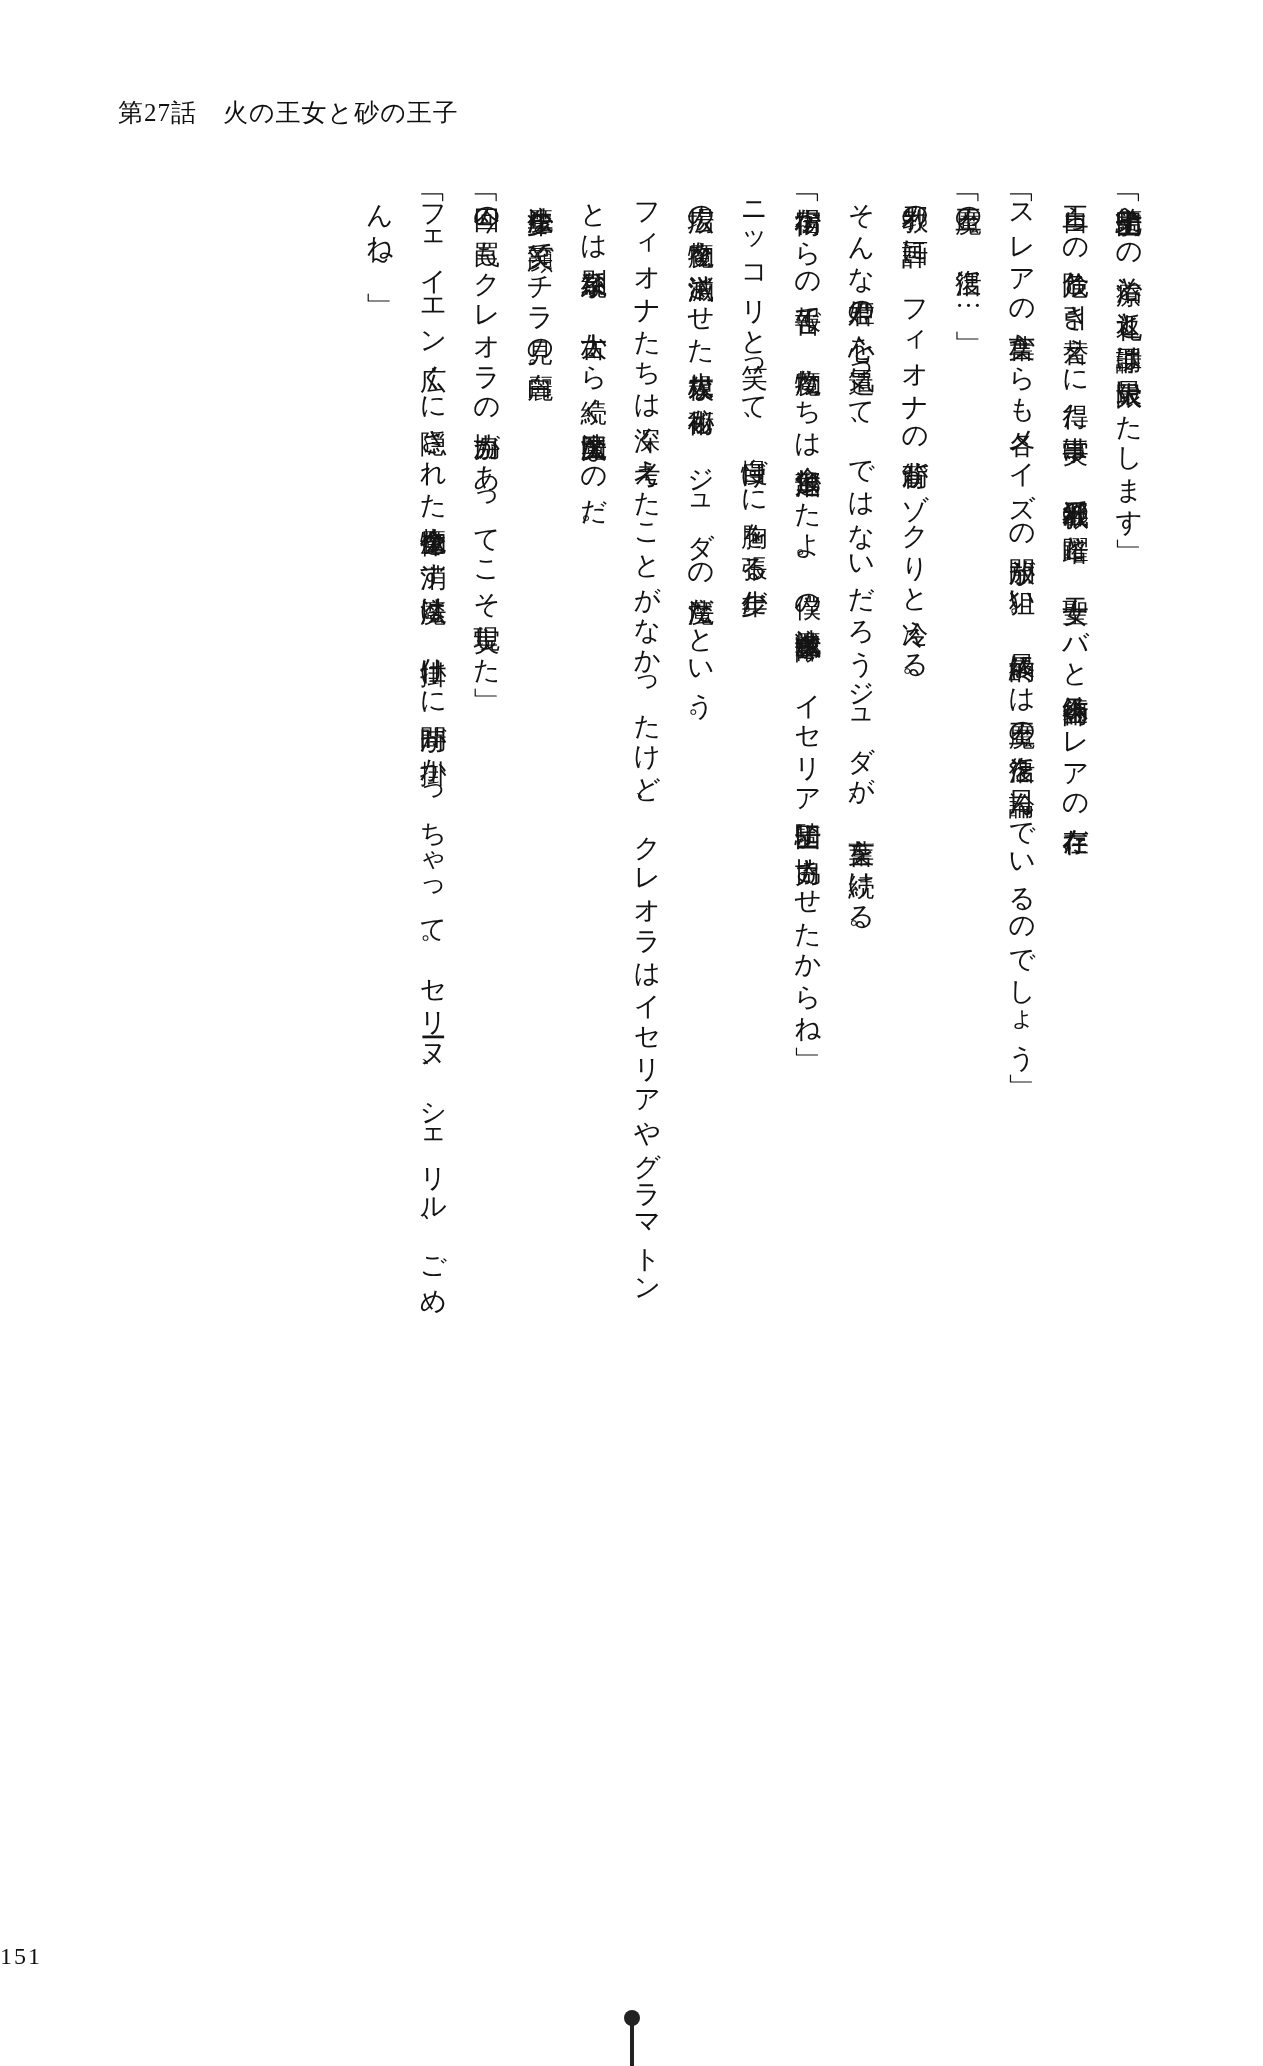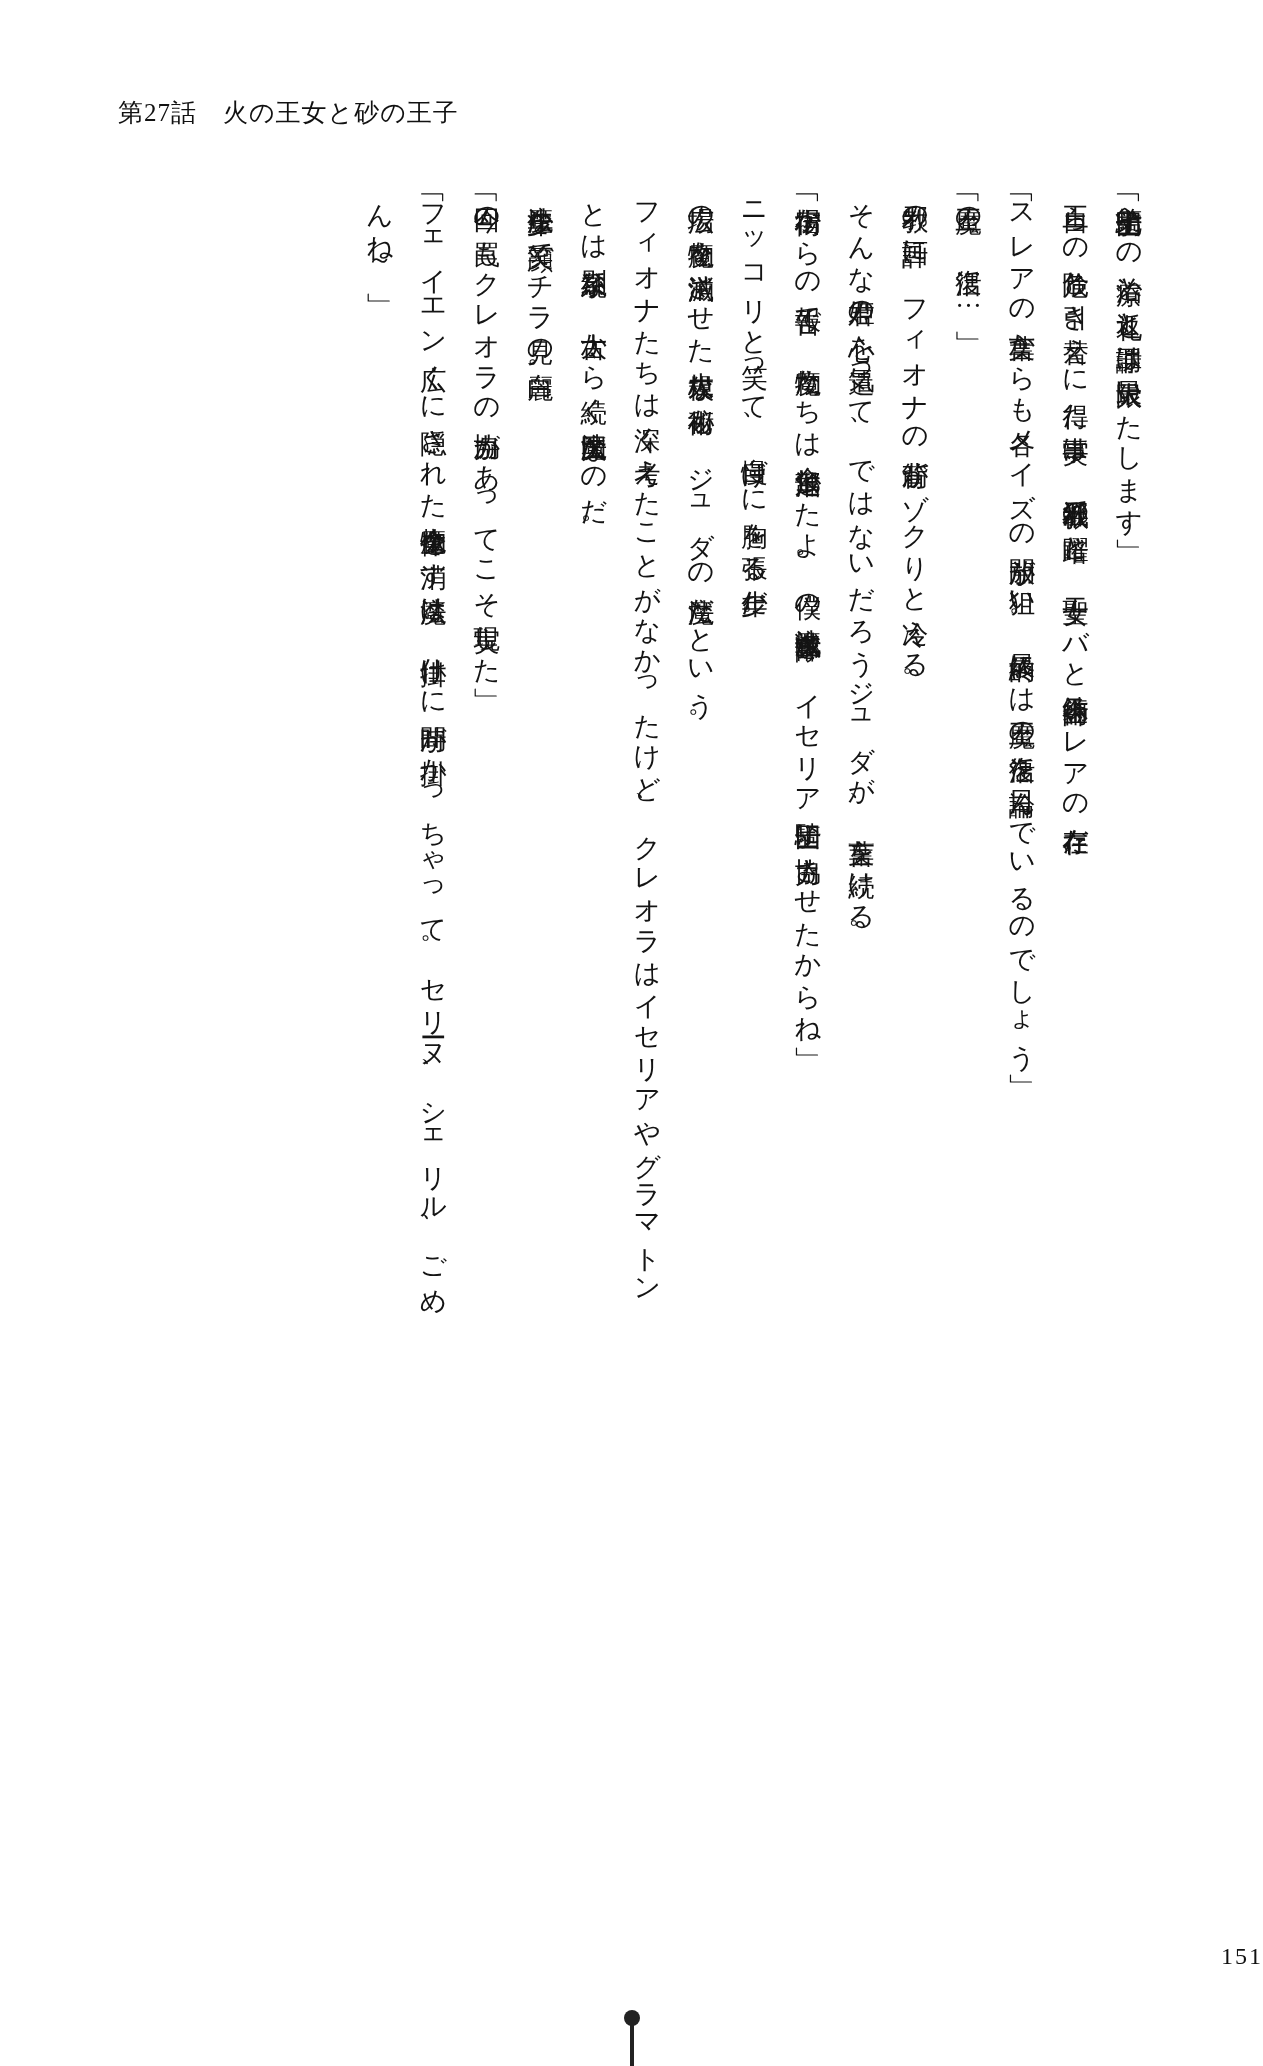--- a/index.html
+++ b/index.html
@@ -58,21 +58,21 @@
   .indent1 {
     text-indent: 26px;
   }
 
   
   .page-number {
     position: absolute;
     bottom: 96px;
     left: 0;
     width: 100%;
-    text-align: right;
+    text-align: left;
     font-size: 24px;
     letter-spacing: 2px;
     color: #111111;
   }
 
   
   .bottom-mark {
     position: absolute;
     bottom: 0;
     left: 50%;

